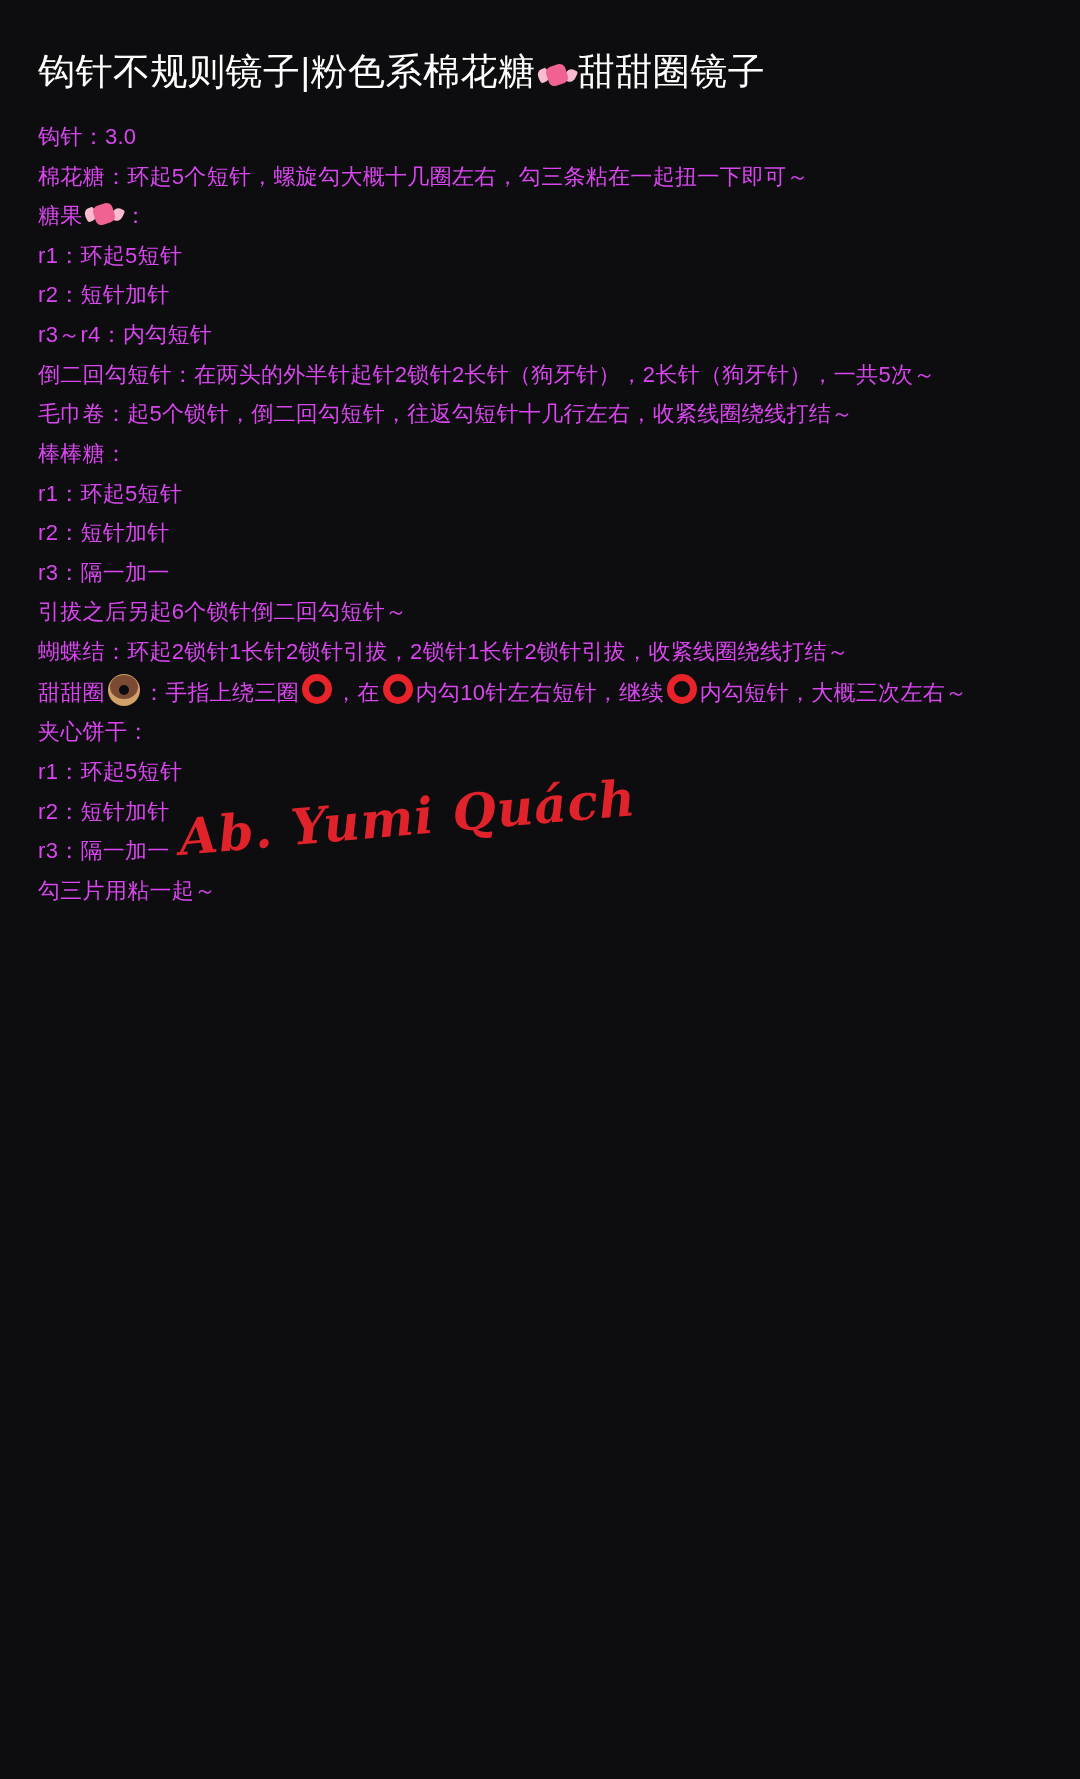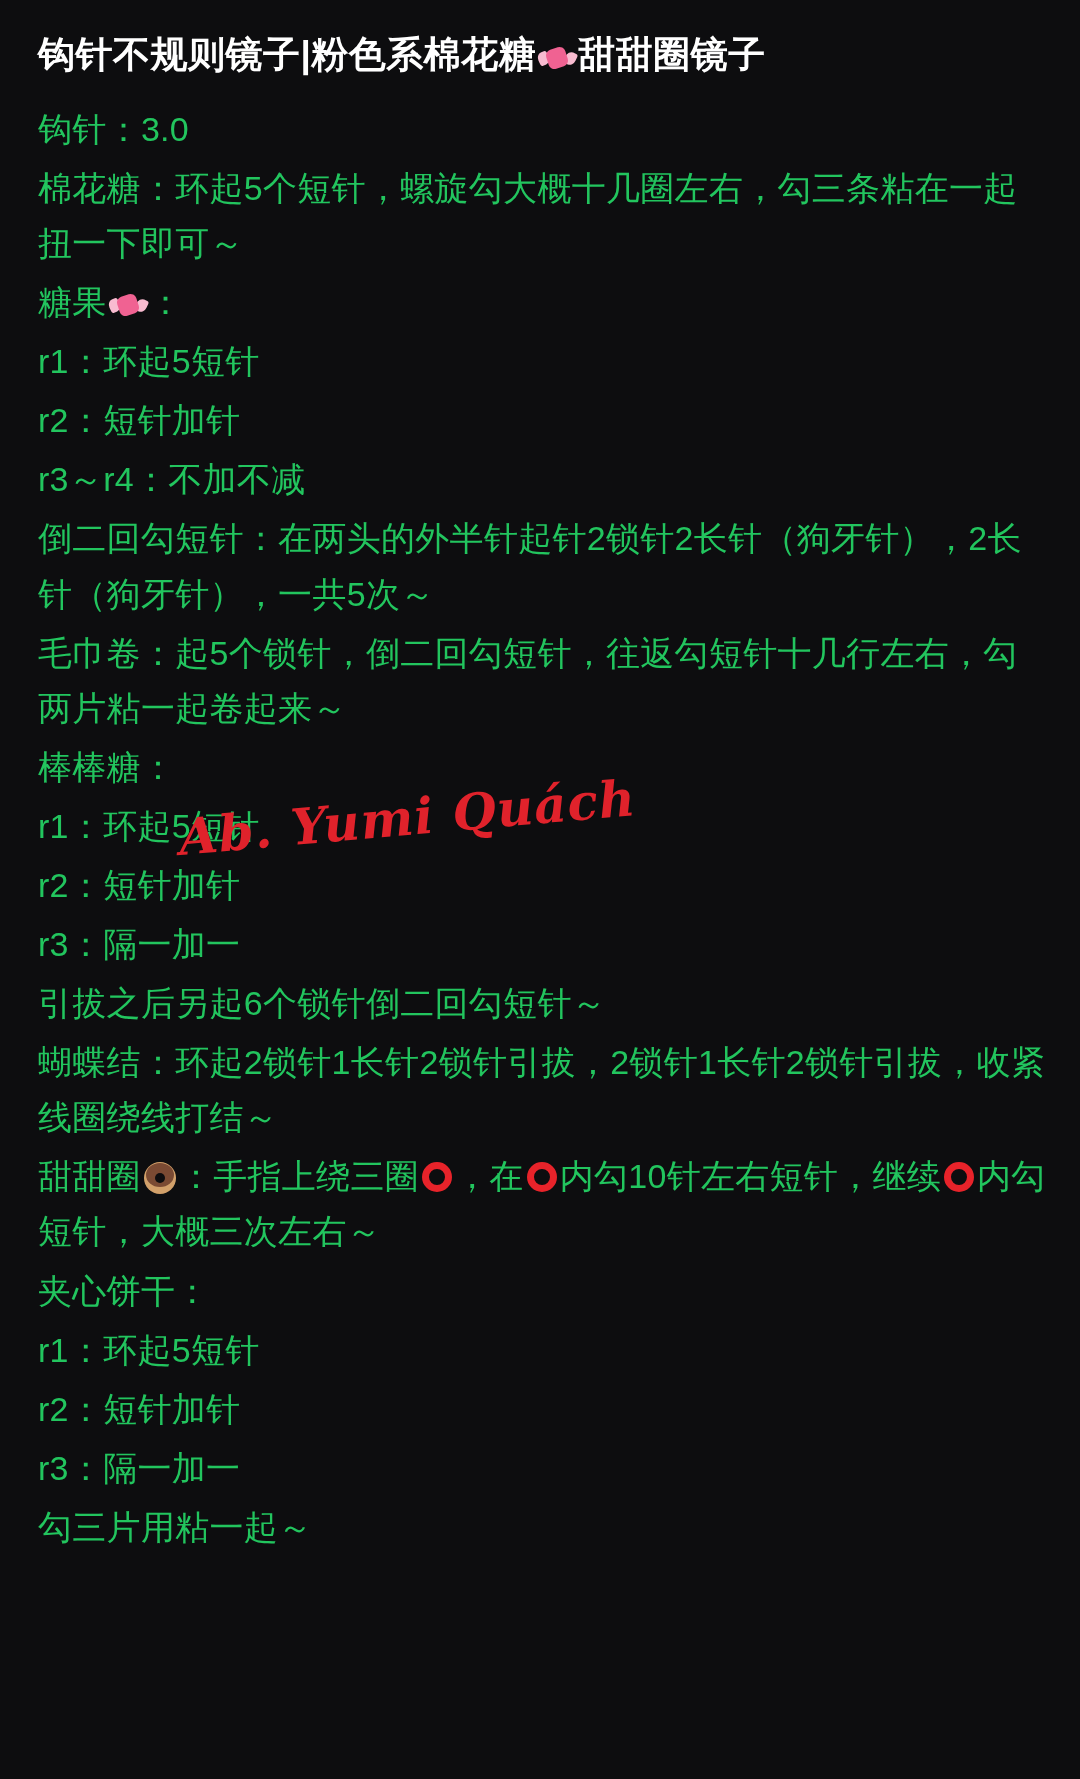--- a/index.html
+++ b/index.html
@@ -18,30 +18,30 @@
     position: relative;
     width: 1080px;
     min-height: 1779px;
     box-sizing: border-box;
     padding: 30px 34px 20px 34px;
     background: #0d0d0f;
     overflow: hidden;
   }
   .title {
     font-size: 37px;
-    font-weight: bold;
+    font-weight: normal;
     line-height: 1.35;
     letter-spacing: 0.5px;
-    margin: 0 0 22px 4px;
+    margin: 17px 0 22px 4px;
     color: #ffffff;
   }
   .body-text {
-    font-size: 34px;
+    font-size: 22px;
     line-height: 1.62;
-    color: #22c55e;
+    color: #d946ef;
     letter-spacing: 0.3px;
   }
   .line {
     margin: 0 0 4px 4px;
     white-space: pre-wrap;
     word-break: break-word;
   }
   
   .ring {
     display: inline-block;
@@ -129,23 +129,23 @@
 
   <div class="body-text">
 
     <p class="line">钩针：3.0</p>
     <p class="line">棉花糖：环起5个短针，螺旋勾大概十几圈左右，勾三条粘在一起扭一下即可～</p>
 
     <p class="line"><span>糖果</span><span class="candy"><span class="wl"></span><span class="wr"></span><span class="core"></span></span><span>：</span></p>
 
     <p class="line">r1：环起5短针</p>
     <p class="line">r2：短针加针</p>
-    <p class="line">r3～r4：不加不减</p>
+    <p class="line">r3～r4：内勾短针</p>
     <p class="line">倒二回勾短针：在两头的外半针起针2锁针2长针（狗牙针），2长针（狗牙针），一共5次～</p>
-    <p class="line">毛巾卷：起5个锁针，倒二回勾短针，往返勾短针十几行左右，勾两片粘一起卷起来～</p>
+    <p class="line">毛巾卷：起5个锁针，倒二回勾短针，往返勾短针十几行左右，收紧线圈绕线打结～</p>
     <p class="line">棒棒糖：</p>
     <p class="line">r1：环起5短针</p>
     <p class="line">r2：短针加针</p>
     <p class="line">r3：隔一加一</p>
     <p class="line">引拔之后另起6个锁针倒二回勾短针～</p>
     <p class="line">蝴蝶结：环起2锁针1长针2锁针引拔，2锁针1长针2锁针引拔，收紧线圈绕线打结～</p>
 
     <p class="line"><span>甜甜圈</span><span class="donut"><span class="glaze"></span><span class="hole"></span></span><span>：手指上绕三圈</span><span class="ring"></span><span>，在</span><span class="ring"></span><span>内勾10针左右短针，继续</span><span class="ring"></span><span>内勾短针，大概三次左右～</span></p>
 
     <p class="line">夹心饼干：</p>

